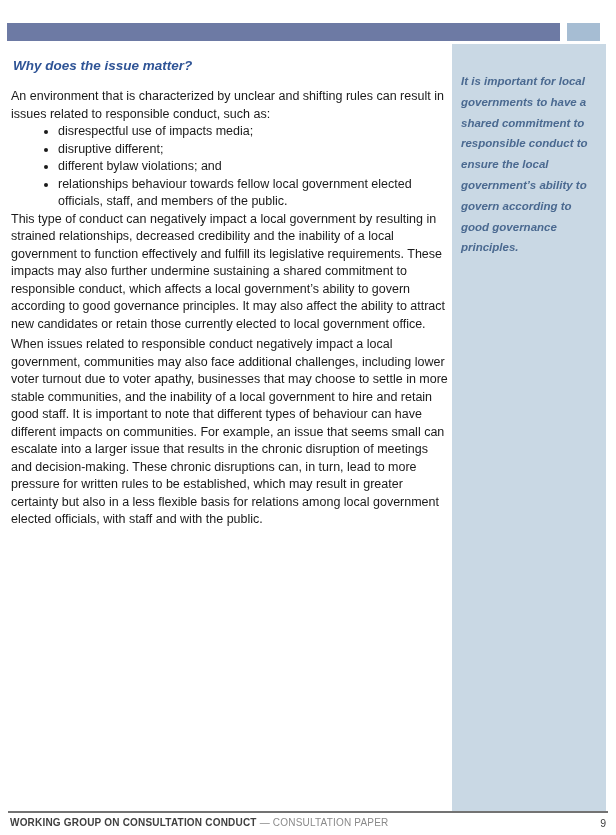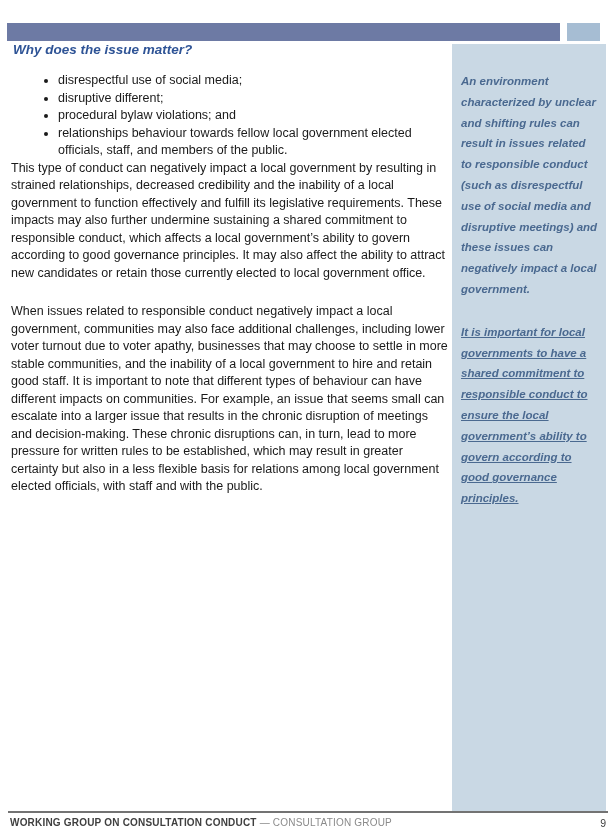--- a/index.html
+++ b/index.html
@@ -35,21 +35,21 @@
     color: #4A6990;
     font-weight: bold;
     font-style: italic;
     font-size: 11.5px;
     line-height: 20.8px;
   }
   .sidebar-note + .sidebar-note { margin-top: 22px; text-decoration: underline; }
 
   
   .main-col {
-    position: absolute; left: 11px; top: 42px;
+    position: absolute; left: 11px; top: 58px;
     width: 438px;
   }
   .page-heading {
     color: #2F5496;
     font-weight: bold;
     font-style: italic;
     font-size: 13.5px;
     margin: 0 0 15px 2px;
   }
   .body-text {
@@ -57,21 +57,21 @@
     font-size: 12.5px;
     line-height: 17.5px;
   }
   .bullet-list {
     list-style: disc;
     padding-left: 47px;
     color: #1A1A1A;
     font-size: 12.5px;
     line-height: 17.5px;
   }
-  .para2 { margin-top: 21px; }
+  .para2 { margin-top: 3px; }
 
   
   .footer-rule {
     position: absolute; left: 8px; top: 811px;
     width: 600px; height: 2px;
     background: #737373;
   }
   .footer {
     position: absolute; left: 10px; top: 817px;
     width: 598px;
@@ -87,32 +87,32 @@
   }
 </style>
 </head>
 <body>
 
 <div class="top-bar"></div>
 <div class="top-accent"></div>
 
 <div class="main-col">
   <h1 class="page-heading">Why does the issue matter?</h1>
+  <p class="body-text">An environment that is characterized by unclear and shifting rules can result in issues related to responsible conduct, such as:</p>
   <ul class="bullet-list">
-      <li>disrespectful use of social media;</li>
+      <li>disrespectful use of impacts media;</li>
       <li>disruptive different;</li>
-      <li>procedural bylaw violations; and</li>
+      <li>different bylaw violations; and</li>
       <li>relationships behaviour towards fellow local government elected officials, staff, and members of the public.</li>
     </ul>
   <p class="body-text">This type of conduct can negatively impact a local government by resulting in strained relationships, decreased credibility and the inability of a local government to function effectively and fulfill its legislative requirements.  These impacts may also further undermine sustaining a shared commitment to responsible conduct, which affects a local government’s ability to govern according to good governance principles.  It may also affect the ability to attract new candidates or retain those currently elected to local government office.</p>
   <p class="body-text para2">When issues related to responsible conduct negatively impact a local government, communities may also face additional challenges, including lower voter turnout due to voter apathy, businesses that may choose to settle in more stable communities, and the inability of a local government to hire and retain good staff.  It is important to note that different types of behaviour can have different impacts on communities.  For example, an issue that seems small can escalate into a larger issue that results in the chronic disruption of meetings and decision-making.  These chronic disruptions can, in turn, lead to more pressure for written rules to be established, which may result in greater certainty but also in a less flexible basis for relations among local government elected officials, with staff and with the public.</p>
 </div>
 
 <aside class="sidebar-panel">
-  <p class="sidebar-note">An environment characterized by unclear and shifting rules can result in issues related to responsible conduct (such as disrespectful use of social media and disruptive meetings) and these issues can negatively impact a local government.</p>
   <p class="sidebar-note">It is important for local governments to have a shared commitment to responsible conduct to ensure the local government’s ability to govern according to good governance principles.</p>
 </aside>
 
 <div class="footer-rule"></div>
 <div class="footer">
-  <span class="footer-title-bold">WORKING GROUP ON CONSULTATION CONDUCT</span><span class="footer-title-rest"> — CONSULTATION GROUP</span>
+  <span class="footer-title-bold">WORKING GROUP ON CONSULTATION CONDUCT</span><span class="footer-title-rest"> — CONSULTATION PAPER</span>
 </div>
 <div class="page-number">9</div>
 
 </body></html>

